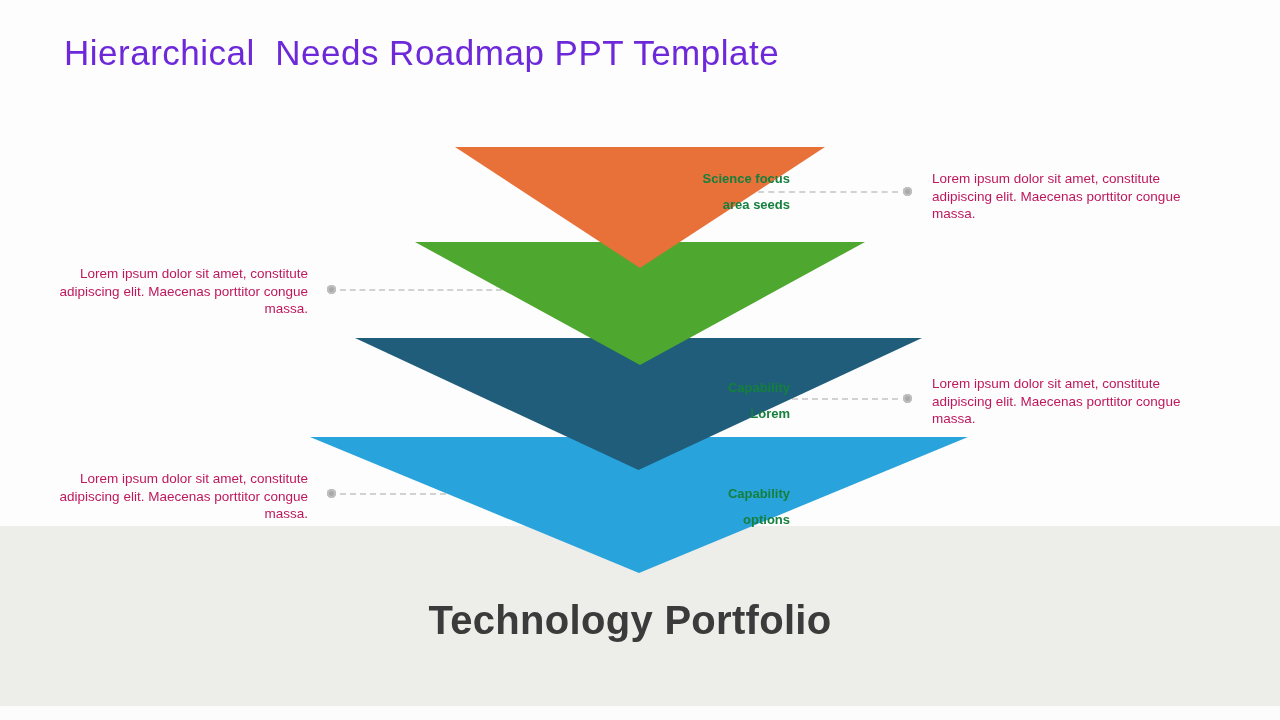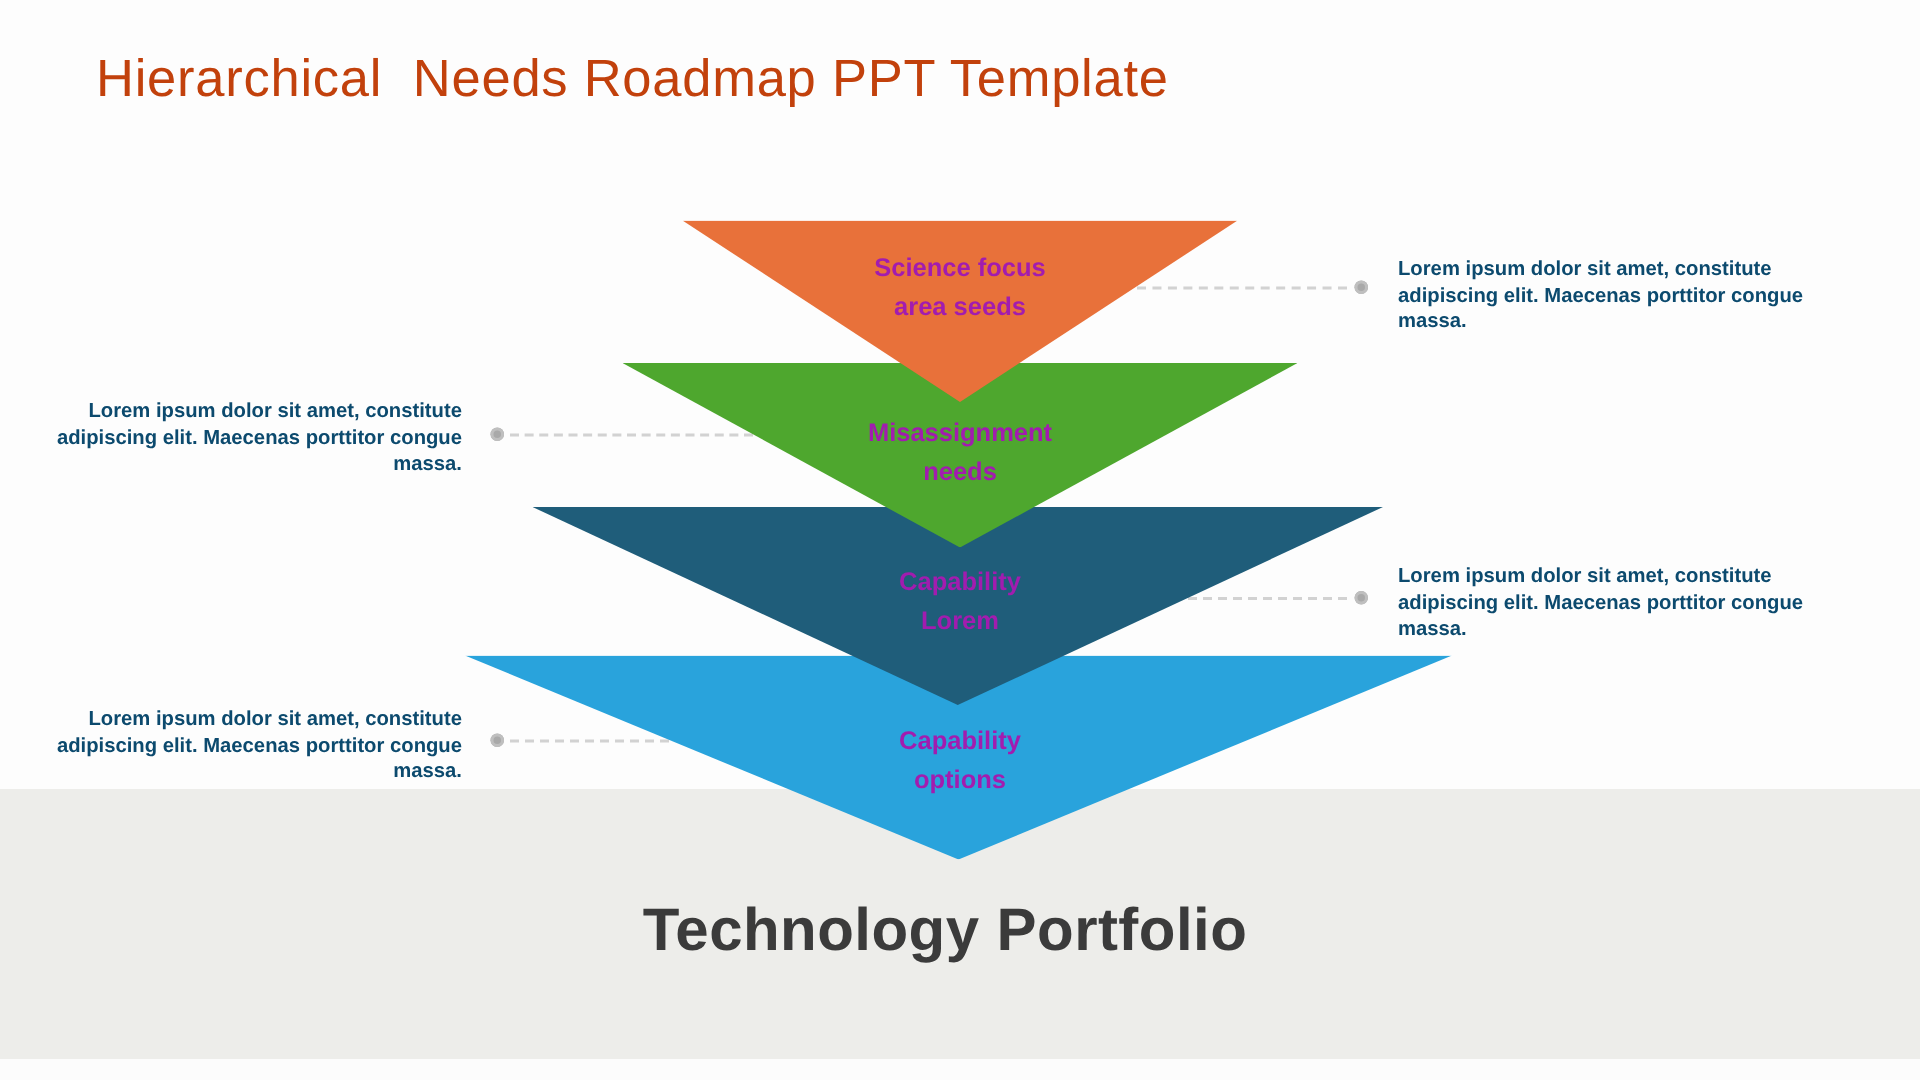--- a/index.html
+++ b/index.html
@@ -6,21 +6,21 @@
   body{
     width:1280px;height:720px;overflow:hidden;position:relative;
     background:#ffffff;
     font-family:"Liberation Sans","DejaVu Sans",sans-serif;
   }
   .slide{position:absolute;inset:0;background:#FDFDFD;}
 
   
   .slide-title{
     position:absolute;left:64px;top:33px;margin:0;
-    font-size:35px;font-weight:500;color:#c2410c;
+    font-size:35px;font-weight:500;color:#6d28d9;
     letter-spacing:.5px;white-space:pre-wrap;
   }
 
   
   .footer-band{
     position:absolute;left:0;top:526px;width:1280px;height:180px;
     background:#EDEDEA;z-index:1;
   }
   .bottom-strip{
     position:absolute;left:0;top:706px;width:1280px;height:14px;
@@ -37,34 +37,33 @@
     position:absolute;
     clip-path:polygon(0 0,100% 0,50% 100%);
   }
   .tri.t1{left:455px;top:147px;width:370px;height:121px;z-index:40;}
   .tri.t2{left:415px;top:242px;width:450px;height:123px;z-index:30;}
   .tri.t3{left:355px;top:338px;width:567px;height:132px;z-index:20;}
   .tri.t4{left:310px;top:437px;width:658px;height:136px;z-index:10;}
 
   .tri-label{
     position:absolute;left:490px;width:300px;z-index:50;
-    text-align:center;color:#a21caf;font-weight:700;
-    font-size:17px;line-height:26px;white-space:pre-line;
+    text-align:right;color:#15803d;font-weight:700;
+    font-size:13px;line-height:26px;white-space:pre-line;
   }
   .tri-label.l1{top:166px;}
   .tri-label.l2{top:276px;}
   .tri-label.l3{top:375px;}
   .tri-label.l4{top:481px;}
 
   
   .note{
     position:absolute;width:272px;z-index:5;
-    font-size:13.5px;line-height:17.5px;color:#0c4a6e;
+    font-size:13.5px;line-height:17.5px;color:#be185d;
     white-space:pre-line;
-    font-weight:bold;
   }
   .note.right{left:932px;text-align:left;}
   .note.left{left:36px;text-align:right;}
   .note.n1{top:170px;}
   .note.n2{top:265px;}
   .note.n3{top:375px;}
   .note.n4{top:470px;}
 
   .dash{
     position:absolute;height:0;z-index:5;
@@ -95,22 +94,20 @@
   <div class="bottom-strip"></div>
   <div class="footer-title">Technology Portfolio</div>
 
   <div class="tri t1" style="background: rgb(232, 113, 58);"></div>
   <div class="tri t2" style="background: rgb(78, 167, 46);"></div>
   <div class="tri t3" style="background: rgb(31, 93, 122);"></div>
   <div class="tri t4" style="background: rgb(41, 163, 220);"></div>
 
   <div class="tri-label l1">Science focus
 area seeds</div>
-  <div class="tri-label l2">Misassignment
-needs</div>
   <div class="tri-label l3">Capability
 Lorem</div>
   <div class="tri-label l4">Capability
 options</div>
 
   <div class="note right n1">Lorem ipsum dolor sit amet, constitute
 adipiscing elit. Maecenas porttitor congue
 massa.</div>
   <div class="dash d1"></div>
   <div class="dot p1"></div>

